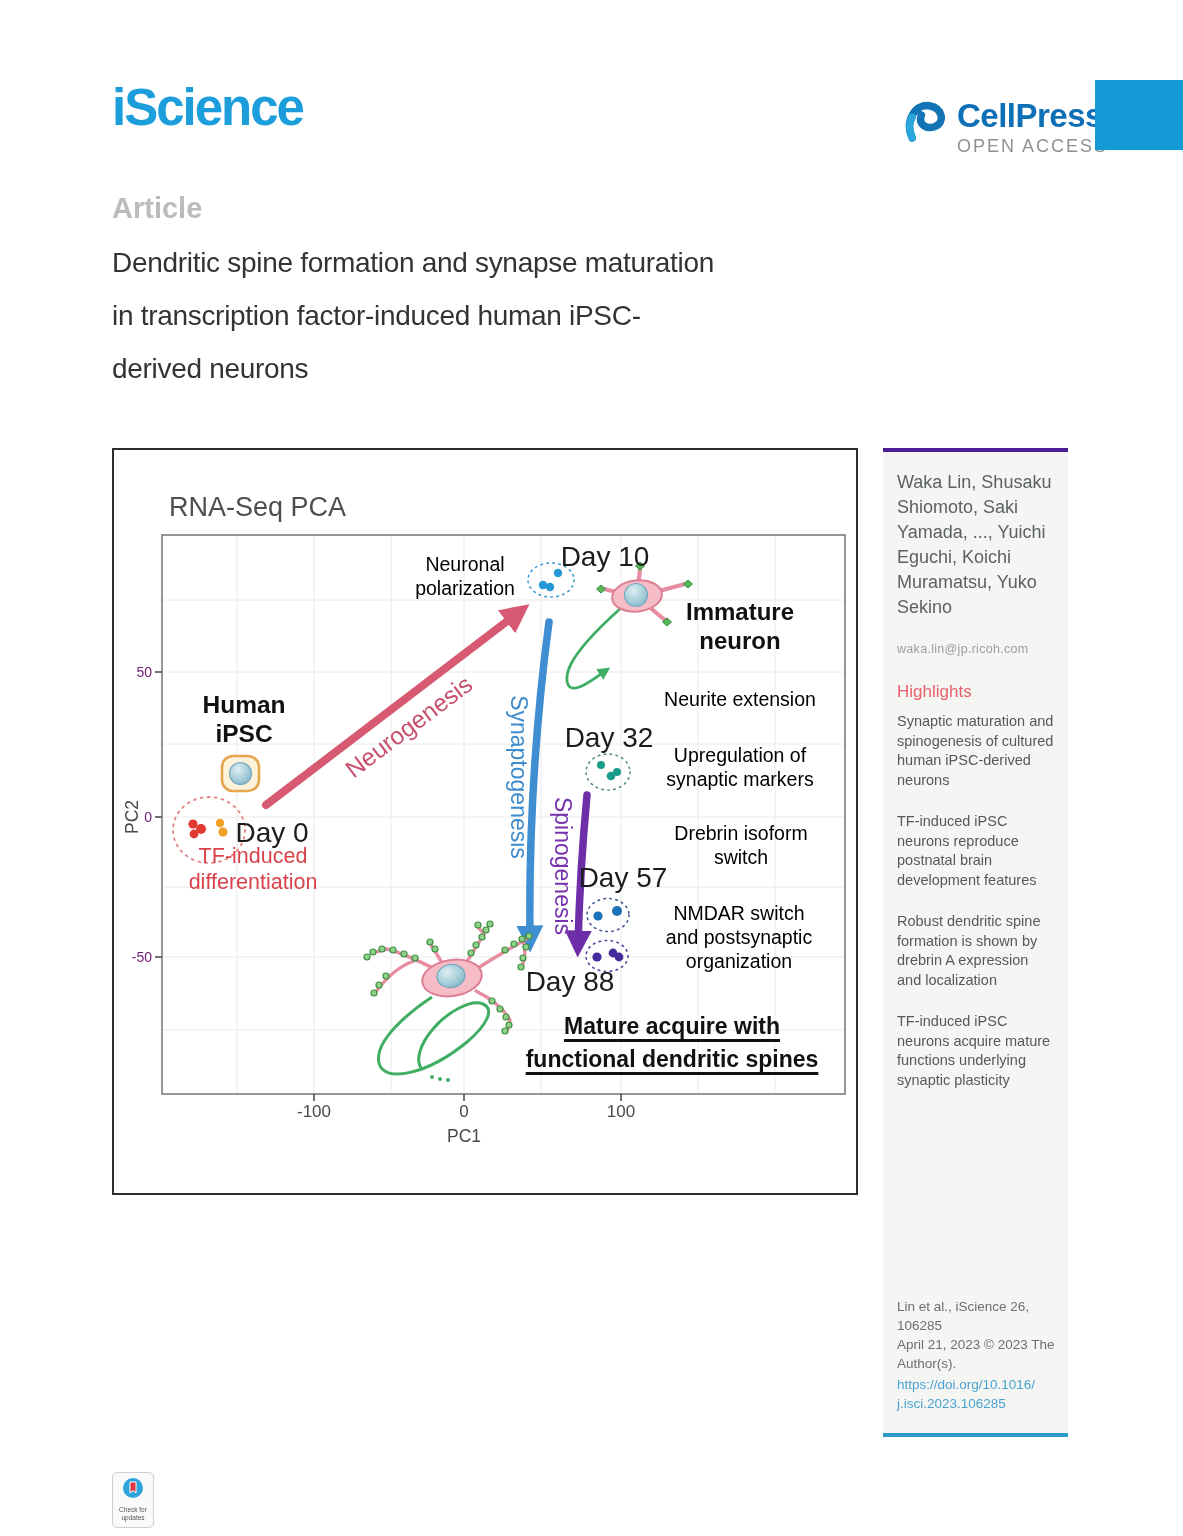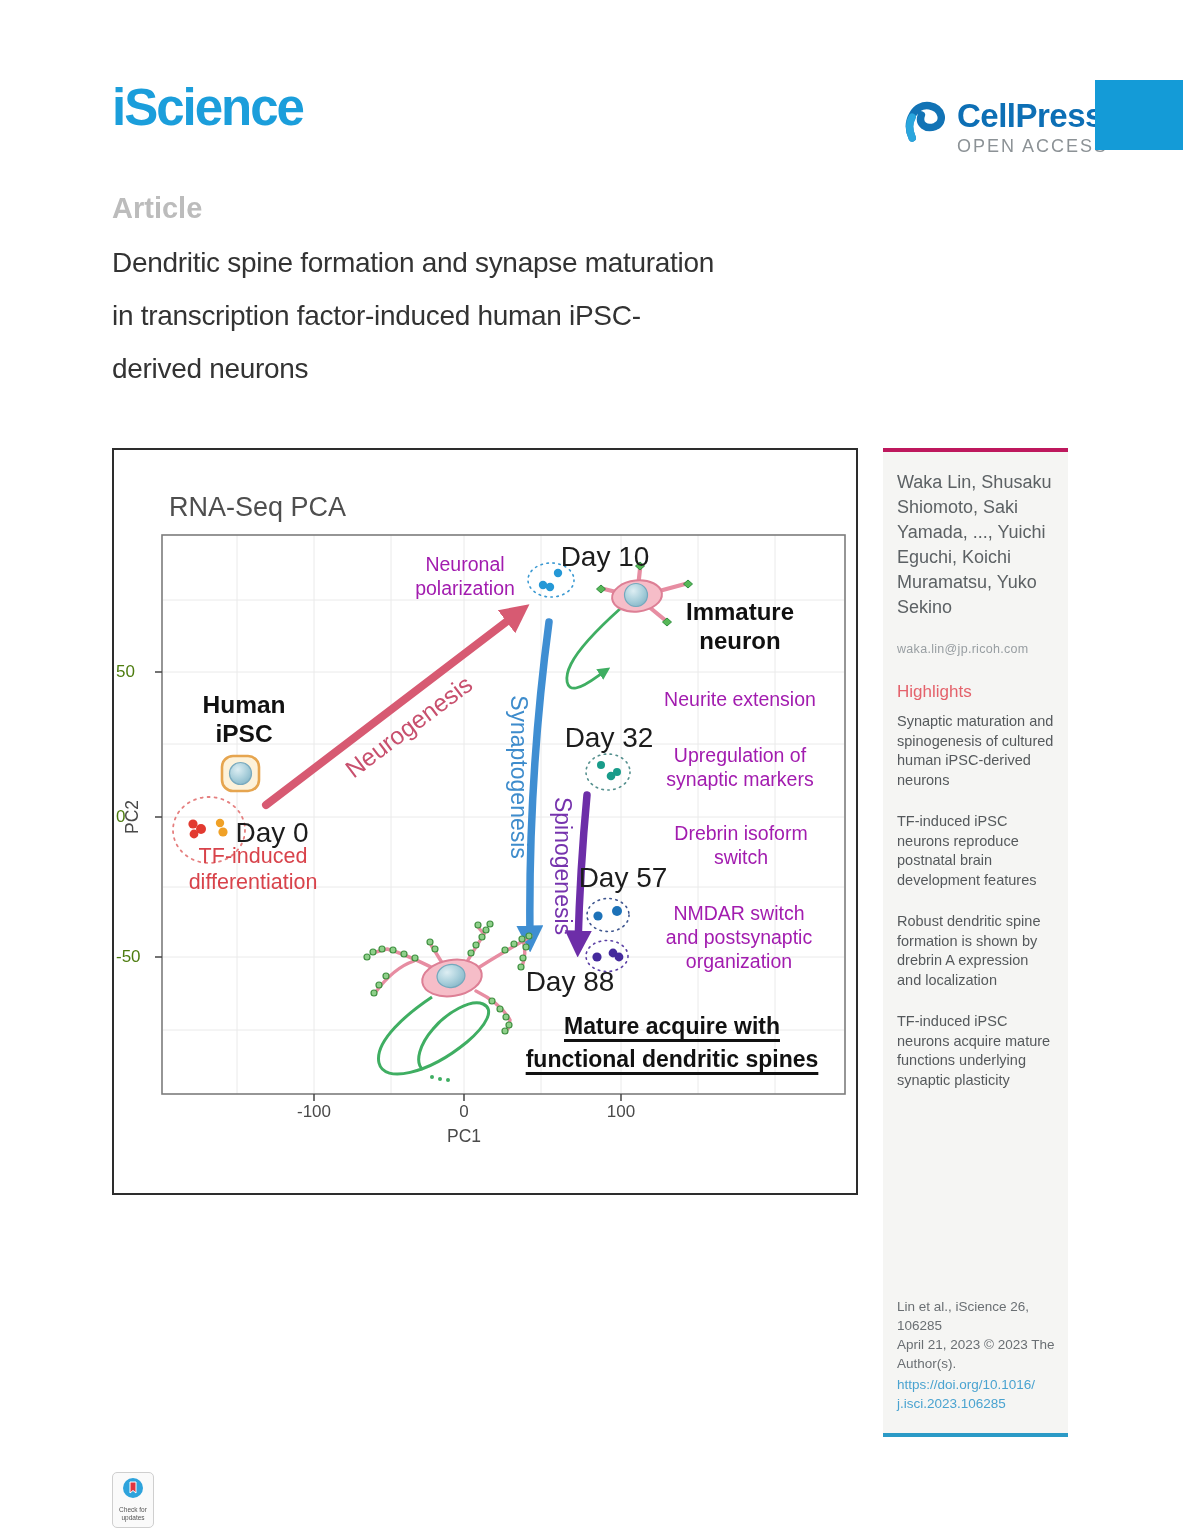--- a/index.html
+++ b/index.html
@@ -18,39 +18,39 @@
   
   .kicker{position:absolute;left:112px;top:192px;font-size:29px;font-weight:700;color:#bcbcbc;}
   .title{position:absolute;left:112px;top:236px;font-size:28px;font-weight:400;color:#333;
          line-height:53px;letter-spacing:-0.3px;}
 
   
   .figure-box{position:absolute;left:112px;top:448px;width:746px;height:747px;
               border:2px solid #2d2d2d;box-sizing:border-box;background:#fff;}
   .fig-svg{position:absolute;left:0;top:0;}
   .fl{position:absolute;transform:translate(-50%,-50%);text-align:center;white-space:nowrap;}
-  .teal{color:#a21caf;font-size:19.5px;line-height:24px;}
+  .teal{color:#000000;font-size:19.5px;line-height:24px;}
   .dayl{color:#1c1c1c;font-size:28px;}
   .boldl{color:#111;font-size:24px;font-weight:700;line-height:29px;}
   .redl{color:#d8434b;font-size:21.5px;line-height:26px;}
   .rna{position:absolute;left:55px;top:42px;font-size:27px;color:#4e4e4e;}
   .neuro-lab{color:#c8506e;font-size:24.5px;font-weight:400;
              transform:translate(-50%,-50%) rotate(-37deg);}
   .syn-lab{color:#3e8ccc;font-size:23px;transform:translate(-50%,-50%) rotate(90deg);}
   .spin-lab{color:#7633ad;font-size:23px;transform:translate(-50%,-50%) rotate(90deg);}
   .mature{color:#111;font-size:23px;font-weight:700;line-height:33px;
           text-decoration:underline;text-underline-offset:5px;text-decoration-thickness:2.5px;}
   .tick-x{position:absolute;transform:translateX(-50%);font-size:17px;color:#4a4a4a;}
-  .tick-y{position:absolute;transform:translateY(-50%);font-size:17px;color:#4d7c0f;width:36px;}
+  .tick-y{position:absolute;transform:translateY(-50%);font-size:14px;color:#701a75;text-align:right;width:36px;}
   .ax-x{position:absolute;transform:translateX(-50%);font-size:17.5px;color:#4a4a4a;}
   .ax-y{position:absolute;transform:translate(-50%,-50%) rotate(-90deg);font-size:17.5px;color:#4a4a4a;}
 
   
   .sidebar{position:absolute;left:883px;top:448px;width:185px;height:989px;background:#f5f5f3;
-           border-top:4px solid #be185d;border-bottom:4px solid #2b9ac6;box-sizing:border-box;}
+           border-top:4px solid #4c1d95;border-bottom:4px solid #2b9ac6;box-sizing:border-box;}
   .sb-authors{margin:18px 14px 0 14px;font-size:18px;color:#5c6164;line-height:25px;}
   .sb-email{margin:22px 14px 0 14px;font-size:12.5px;color:#989ea2;letter-spacing:0.3px;}
   .sb-hl-title{margin:26px 14px 0 14px;font-size:17px;color:#e4626b;}
   .sb-hl{margin:10px 14px 0 14px;font-size:14.5px;color:#55595c;line-height:19.5px;}
   .sb-hl + .sb-hl{margin-top:22px;}
   .sb-foot{position:absolute;left:14px;right:8px;bottom:20px;font-size:13.5px;color:#6a6f73;line-height:19px;}
   .sb-doi{color:#4aa3d0;margin-top:2px;}
 
   
   .badge{position:absolute;left:112px;top:1472px;width:40px;height:54px;border:1px solid #cfcfcf;

